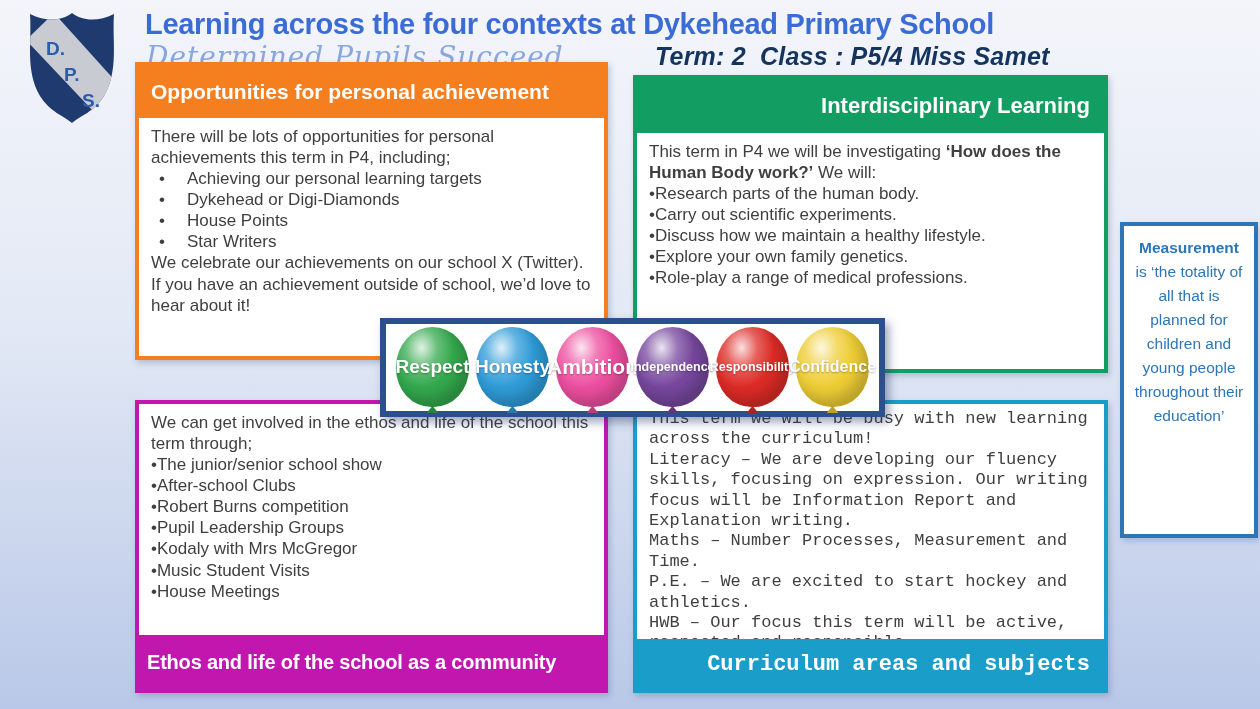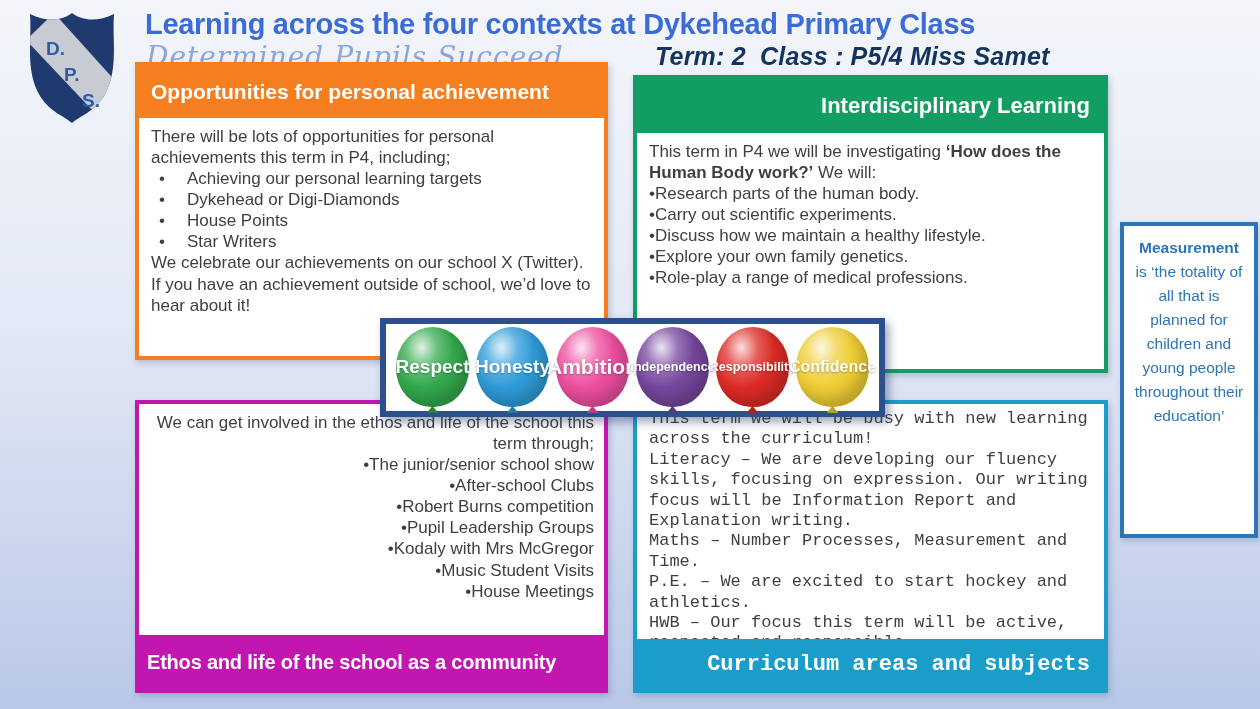--- a/index.html
+++ b/index.html
@@ -44,21 +44,21 @@
     font-size:17px; line-height:1.24; padding:8px 10px 4px 12px; overflow:hidden;
   }
   .panel-body p { margin:0; }
 
   .panel-orange  { left:135px; top:62px;  width:473px; height:298px; border:4px solid var(--orange,#f57e1f); }
   .panel-orange .panel-head { background:var(--orange,#f57e1f); height:52px; padding:0 12px; }
 
   .panel-green   { left:633px; top:75px;  width:475px; height:298px; border:4px solid var(--green,#129d62); }
   .panel-green .panel-head { background:var(--green,#129d62); height:54px; padding:0 14px; justify-content:flex-end; font-size:22px; }
 
-  .panel-magenta { left:135px; top:400px; width:473px; height:293px; border:4px solid var(--magenta,#c117ae);text-align:right; }
+  .panel-magenta { left:135px; top:400px; width:473px; height:293px; border:4px solid var(--magenta,#c117ae); }
   .panel-magenta .panel-foot { background:var(--magenta,#c117ae); height:54px; padding:0 8px; font-size:20px; letter-spacing:-0.2px; }
 
   .panel-teal    { left:633px; top:400px; width:475px; height:293px; border:4px solid var(--teal,#1a9ec9);font-family:Liberation Mono, monospace; }
   .panel-teal .panel-foot { background:var(--teal,#1a9ec9); height:50px; padding:0 14px; justify-content:flex-end; font-size:22px; }
   .panel-teal .panel-body { padding-top:5px; line-height:1.2; }
   .panel-teal .panel-body p:last-child { margin-top:6px; }
 
   ul.bullets { list-style:none; }
   
   ul.bullets.spaced li { position:relative; padding-left:36px; }
@@ -119,21 +119,21 @@
         <path d="M8,6 C24,14 40,13 50,5 C60,13 76,14 92,6 C90,34 97,62 82,88 C72,104 58,108 50,115 C42,108 28,104 18,88 C3,62 10,34 8,6 Z"></path>
       </clipPath>
     </defs>
     <path d="M8,6 C24,14 40,13 50,5 C60,13 76,14 92,6 C90,34 97,62 82,88 C72,104 58,108 50,115 C42,108 28,104 18,88 C3,62 10,34 8,6 Z" style="fill:var(--shield_navy,#1e3a6e)"></path>
     <polygon points="4,32 32,5 96,76 72,104" clip-path="url(#shieldClip)" style="fill:var(--band_gray,#c9cbd3)"></polygon>
     <text x="24" y="47" font-size="19" font-weight="bold" style="fill:var(--letter_blue,#2b5cad)">D.</text>
     <text x="42" y="73" font-size="19" font-weight="bold" style="fill:var(--letter_blue,#2b5cad)">P.</text>
     <text x="60" y="99" font-size="19" font-weight="bold" style="fill:var(--letter_blue,#2b5cad)">S.</text>
   </svg>
 
-  <div class="page-title">Learning across the four contexts at Dykehead Primary Class</div>
+  <div class="page-title">Learning across the four contexts at Dykehead Primary School</div>
   <div class="motto">Determined Pupils Succeed</div>
   <div class="term-info">Term: 2  Class : P5/4 Miss Samet</div>
 
   <section class="panel panel-orange">
     <header class="panel-head">Opportunities for personal achievement</header>
     <div class="panel-body">
       <p>There will be lots of opportunities for personal achievements this term in P4, including;</p>
       <ul class="bullets spaced">
         <li>Achieving our personal learning targets</li>
         <li>Dykehead or Digi-Diamonds</li>

